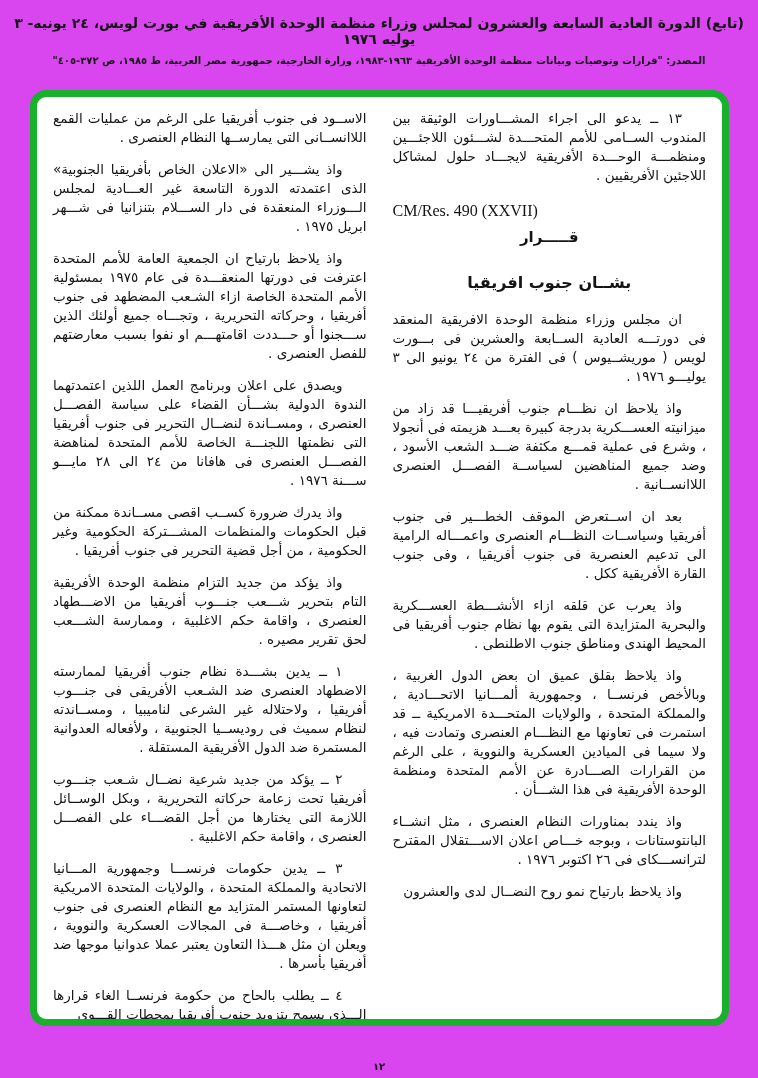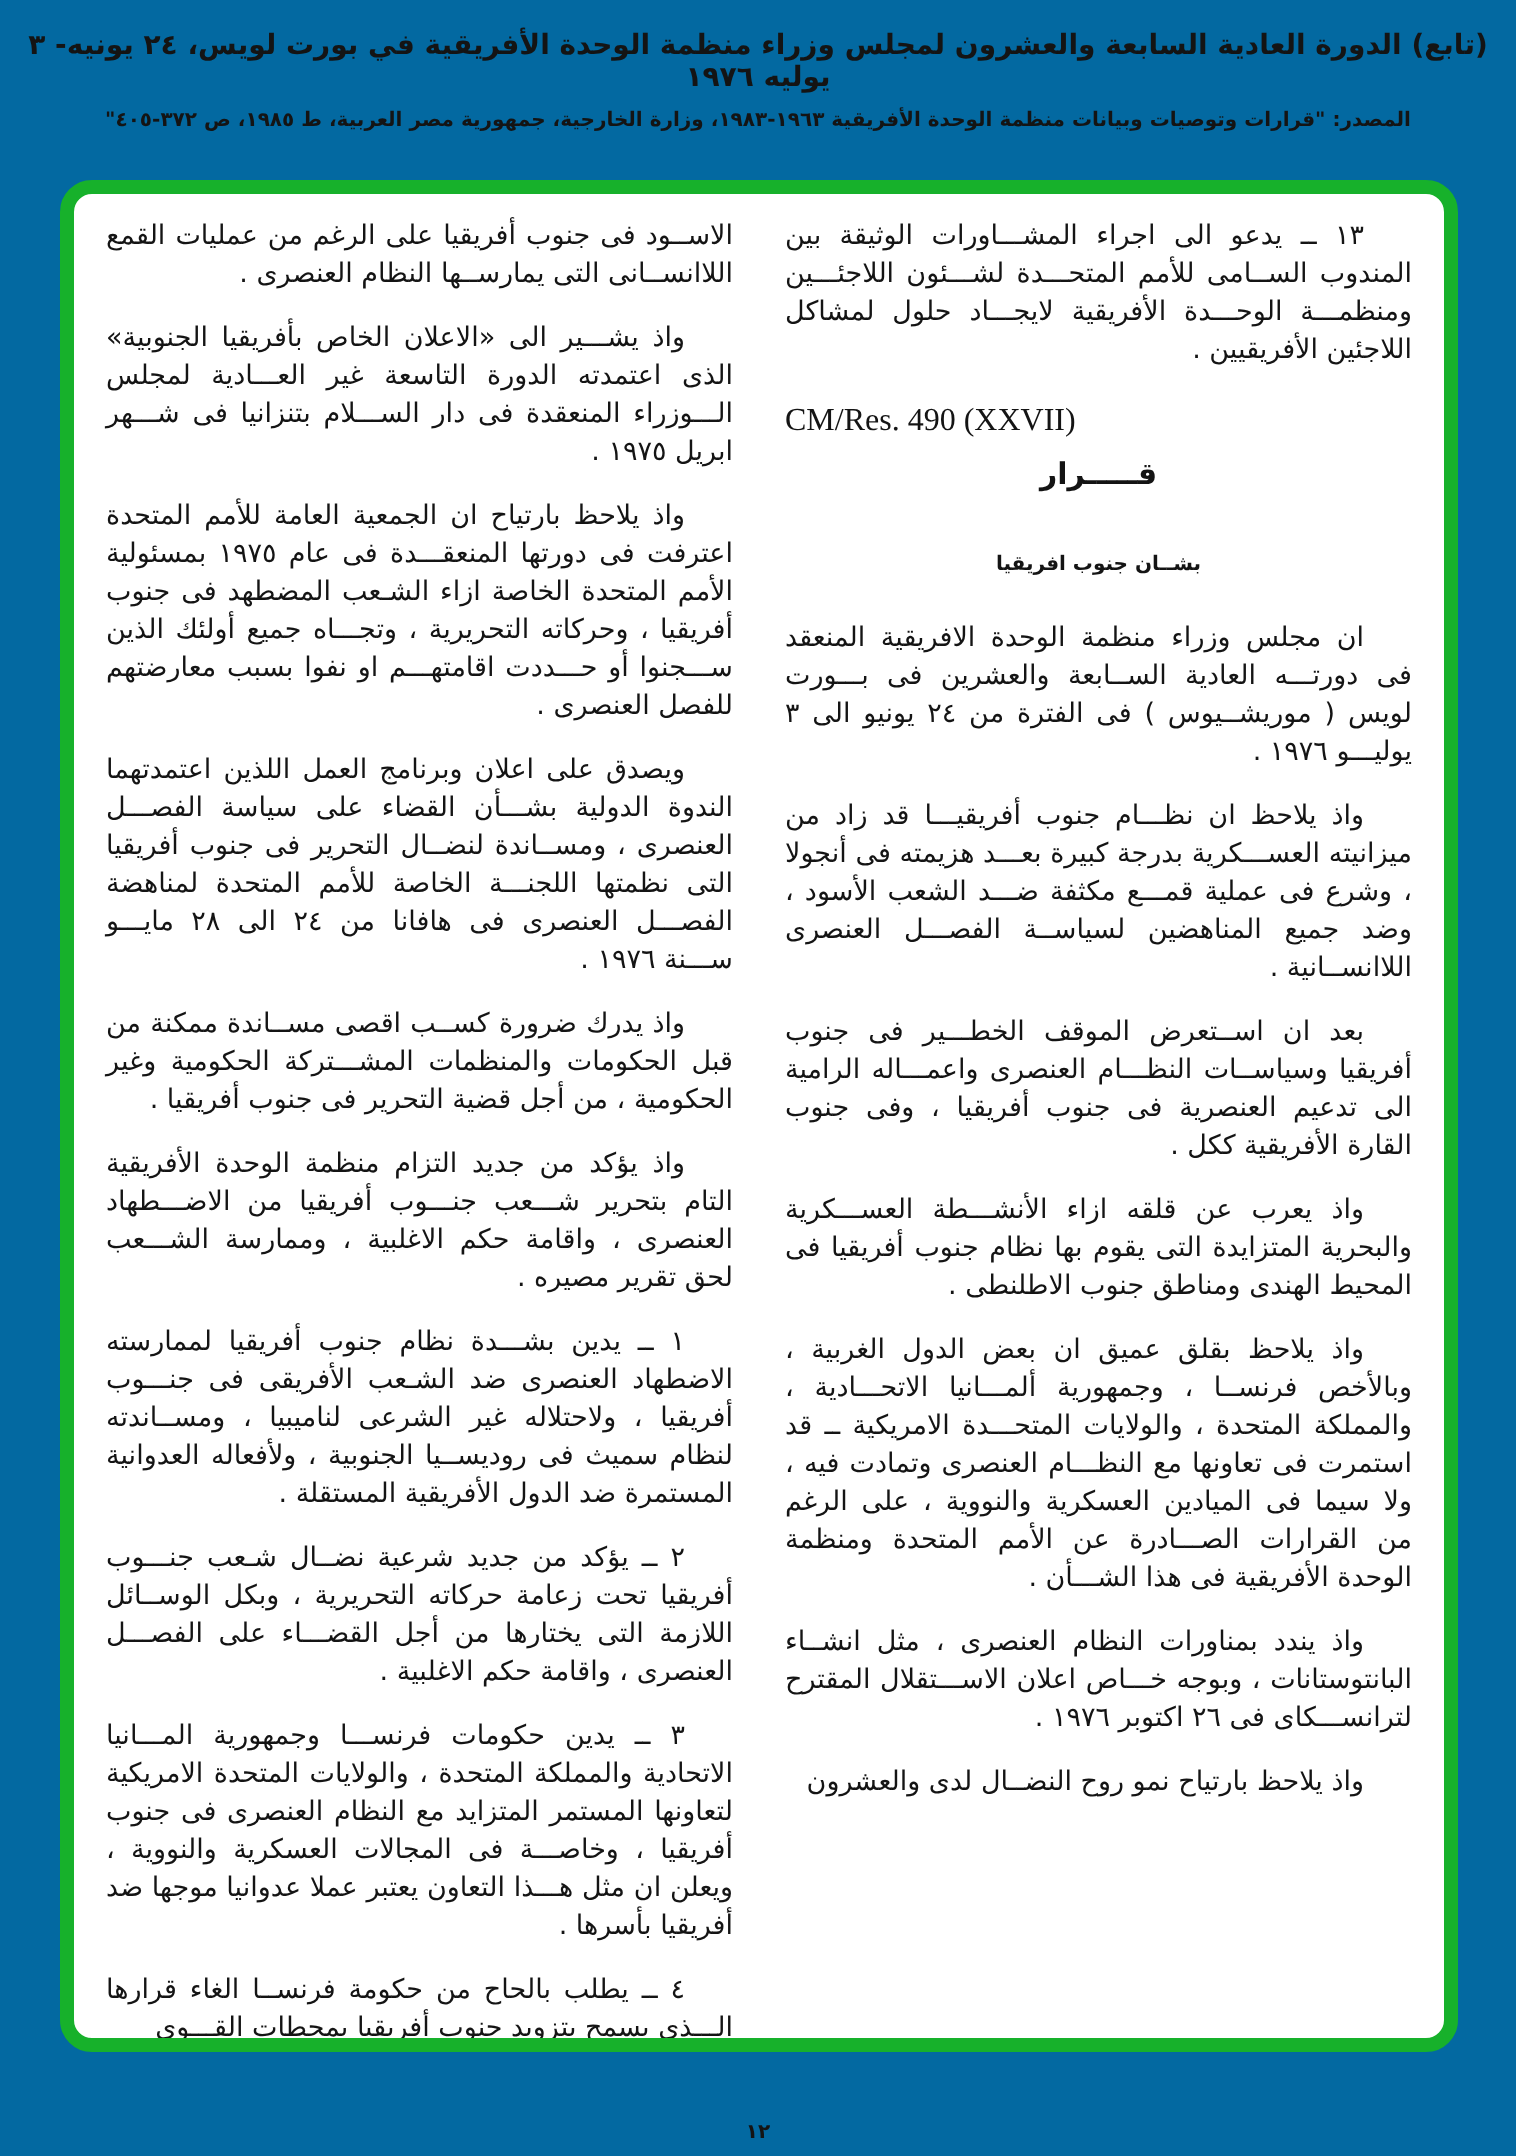--- a/index.html
+++ b/index.html
@@ -1,19 +1,19 @@
 <!DOCTYPE html>
 <html lang="ar" dir="rtl"><head>
 <meta charset="utf-8">
 <style>
   html,body { margin:0; padding:0; background:#ffffff; }
   .page {
     position:relative;
     width:758px; height:1078px;
-    background:#0369a1;
+    background:#d946ef;
     font-family:"DejaVu Sans", sans-serif;
     color:#141414;
     overflow:hidden;
   }
   .header { direction:rtl; text-align:center; padding-top:15px; }
   .header-title { font-weight:700; font-size:14px; letter-spacing:0; }
   .header-source { font-weight:700; font-size:10px; margin-top:8px; }
   .content-box {
     position:absolute; top:90px; left:30px;
     width:699px; height:936px;
@@ -28,21 +28,21 @@
   .col { flex:1; direction:rtl; text-align:justify; font-size:13.5px; line-height:19px; }
   .col p { margin:0 0 13px 0; text-indent:24px; }
   .col p.noindent { text-indent:0; }
   .b { font-weight:400; }
   .ref {
     direction:ltr; text-align:left;
     font-family:"Liberation Serif","DejaVu Serif",serif;
     font-size:16px; margin:16px 0 6px 0;
   }
   .h1 { text-align:center; font-weight:700; font-size:15px; margin:8px 0 26px 0; text-indent:0; }
-  .h2 { text-align:center; font-weight:700; font-size:10px; margin:0 0 18px 0; text-indent:0; }
+  .h2 { text-align:center; font-weight:700; font-size:16px; margin:0 0 18px 0; text-indent:0; }
   .footer {
     position:absolute; bottom:6px; left:0; width:100%;
     text-align:center; font-weight:700; font-size:10px; letter-spacing:5px;
   }
 </style>
 </head>
 <body>
 
 <div class="page">
 

